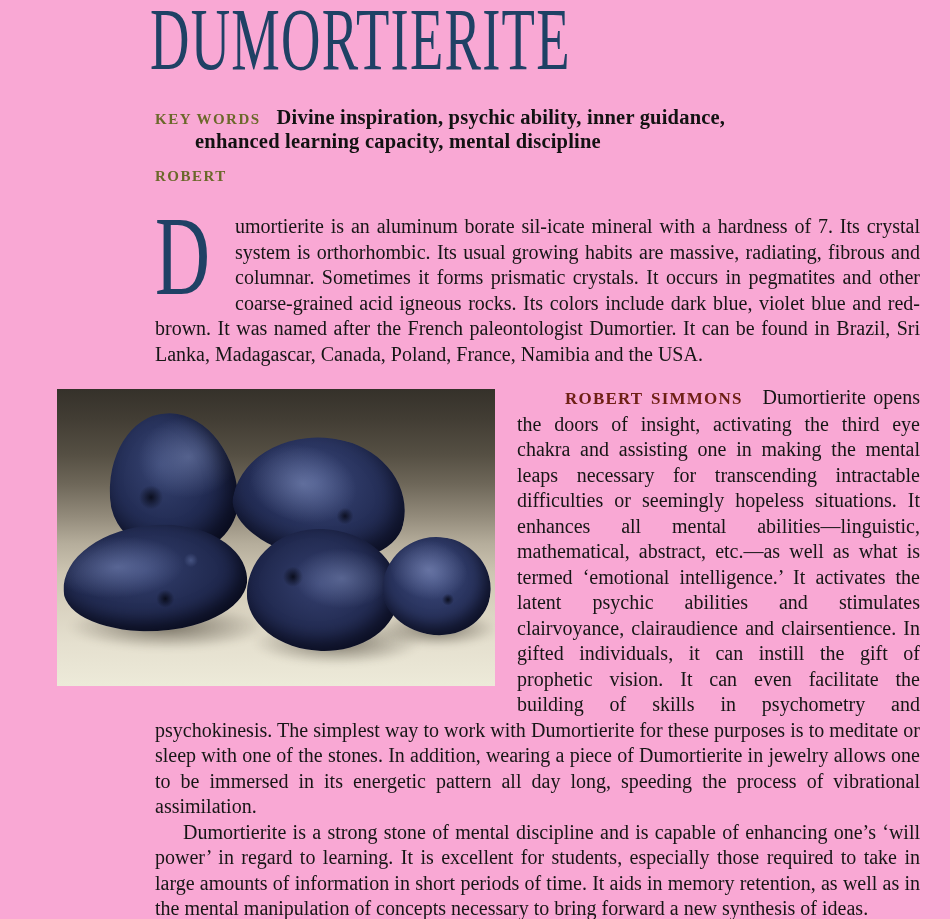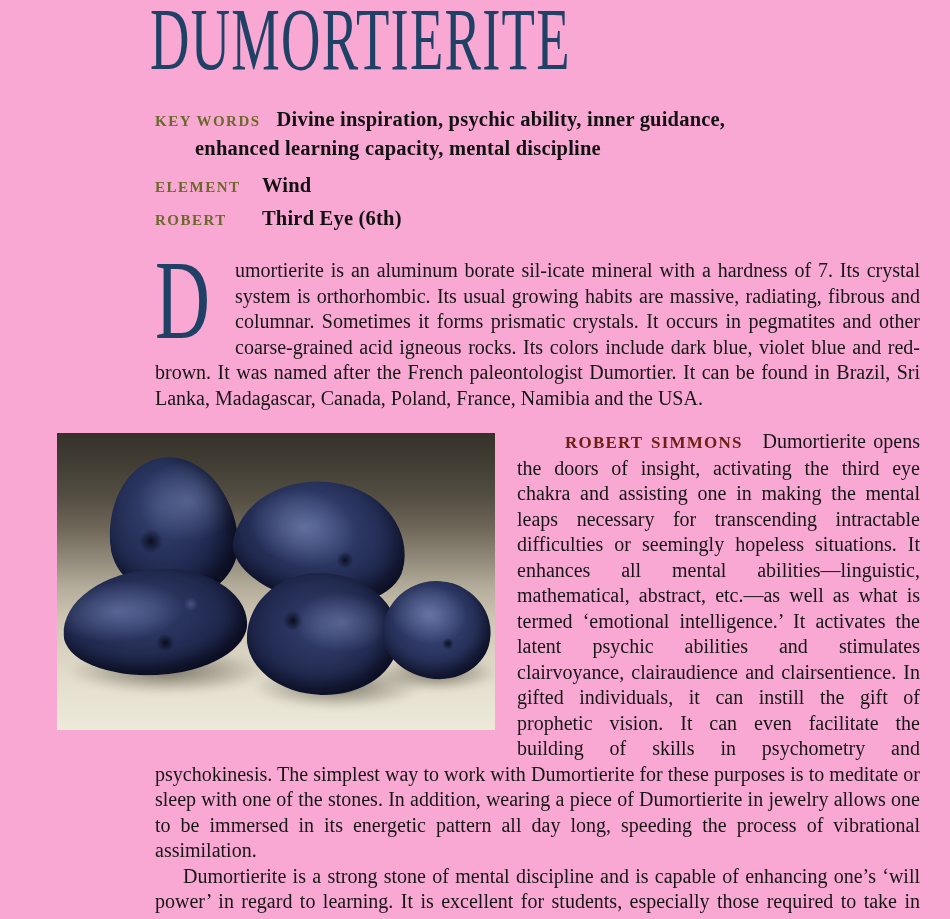--- a/index.html
+++ b/index.html
@@ -26,21 +26,21 @@
   }
   
   .meta{margin:28px 0 0 155px;width:600px;}
   .meta-label{
     font-size:15px;font-weight:700;letter-spacing:1.5px;
     color:#6b682a;
   }
   .meta-value{font-size:20.5px;font-weight:700;color:#121212;letter-spacing:0.2px;}
   .meta-row-kw{
     padding-left:40px;text-indent:-40px;
-    line-height:27px;margin-bottom:9px;
+    line-height:22px;margin-bottom:9px;
   }
   .meta-row-kw .meta-label{margin-right:16px;}
   .meta-row{display:flex;align-items:baseline;line-height:27px;margin-bottom:4px;}
   .meta-row .meta-label{width:107px;flex:0 0 107px;}
   
   .intro{
     margin:24px 0 0 155px;width:765px;
     font-size:20px;line-height:25.5px;
     text-align:justify;
   }
@@ -147,26 +147,21 @@
 
 <div class="page">
 
   <h1 class="title">DUMORTIERITE</h1>
 
   <div class="meta">
     <div class="meta-row-kw">
       <span class="meta-label">KEY WORDS</span><span class="meta-value">Divine inspiration, psychic ability, inner guidance, enhanced learning capacity, mental discipline</span>
     </div>
     <div class="meta-row">
-      <span class="meta-label">ELEMENT</span>
-      <span class="meta-value">Wind</span>
-    </div>
-    <div class="meta-row">
       <span class="meta-label">ROBERT</span>
-      <span class="meta-value">Third Eye (6th)</span>
     </div>
   </div>
 
   <p class="intro">
     <span class="dropcap">D</span><span>umortierite is an aluminum borate sil-icate mineral with a hardness of 7. Its crystal system is orthorhombic. Its usual growing habits are massive, radiating, fibrous and columnar. Sometimes it forms prismatic crystals. It occurs in pegmatites and other coarse-grained acid igneous rocks. Its colors include dark blue, violet blue and red-brown. It was named after the French paleontologist Dumortier. It can be found in Brazil, Sri Lanka, Madagascar, Canada, Poland, France, Namibia and the USA.</span>
   </p>
 
   <div class="simmons-wrap">
     <figure class="stone-figure" title="Five tumbled dark blue dumortierite stones on a cream surface">
       <div class="stone-shadow" id="shadow-a"></div>

